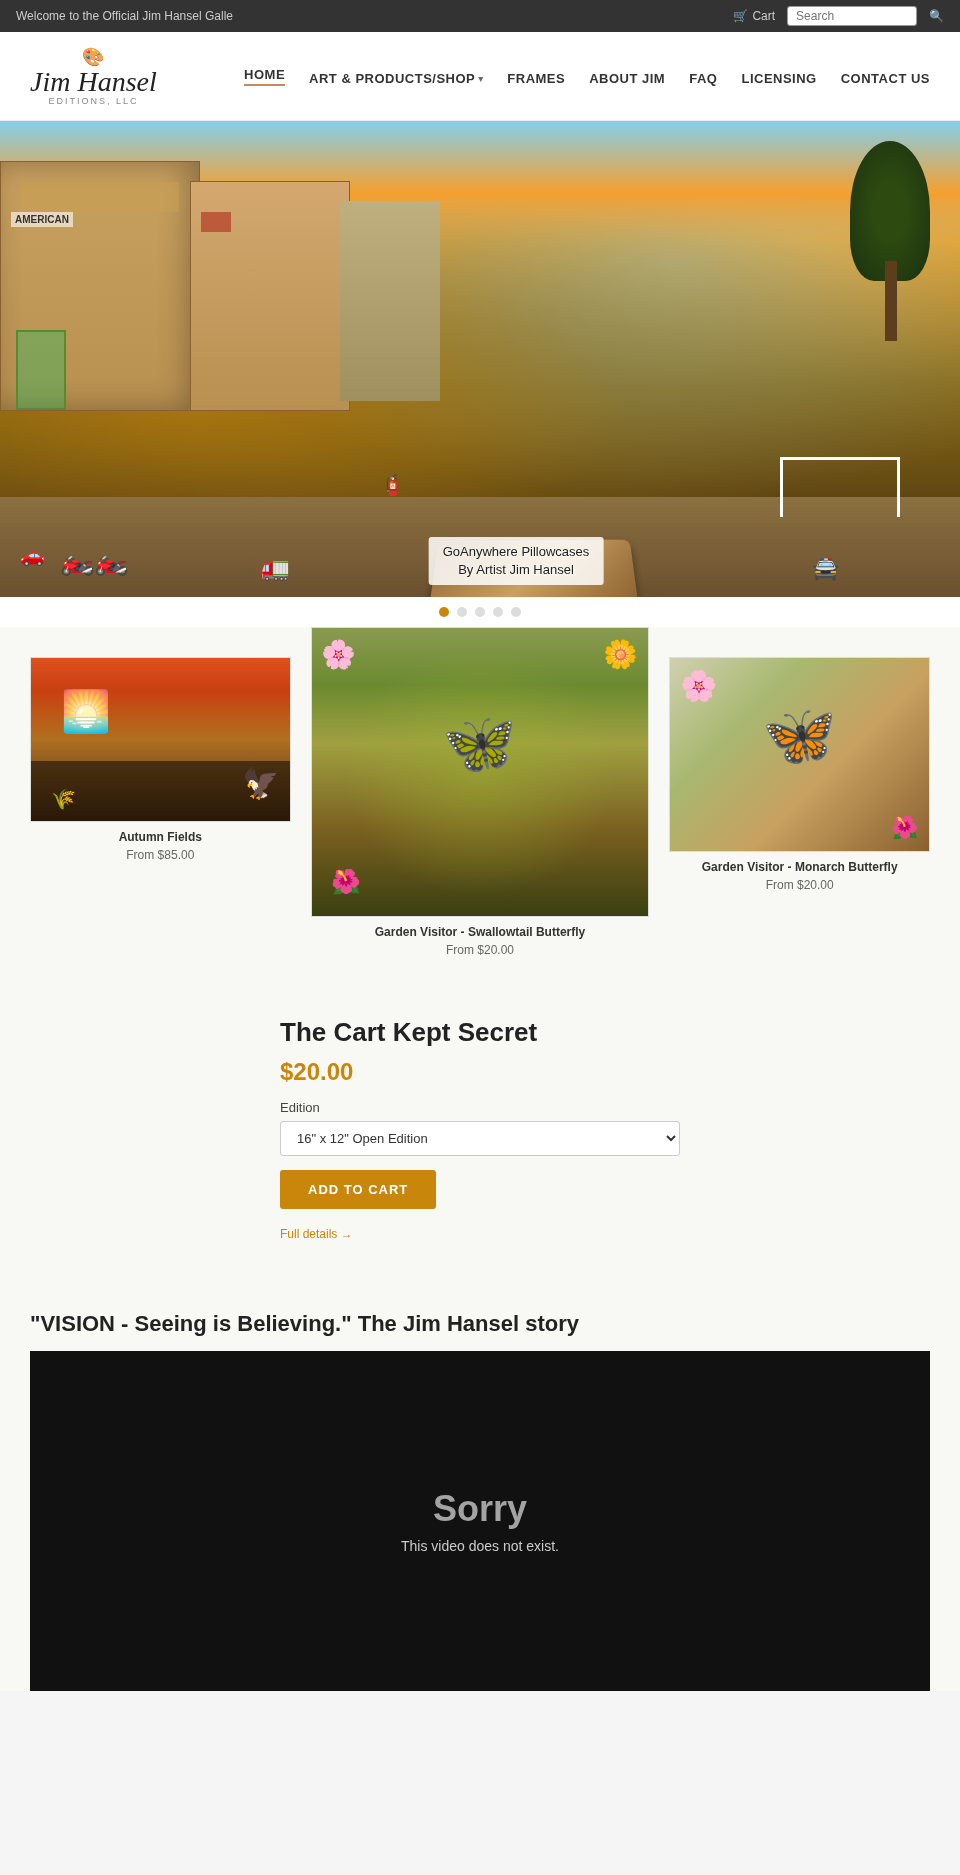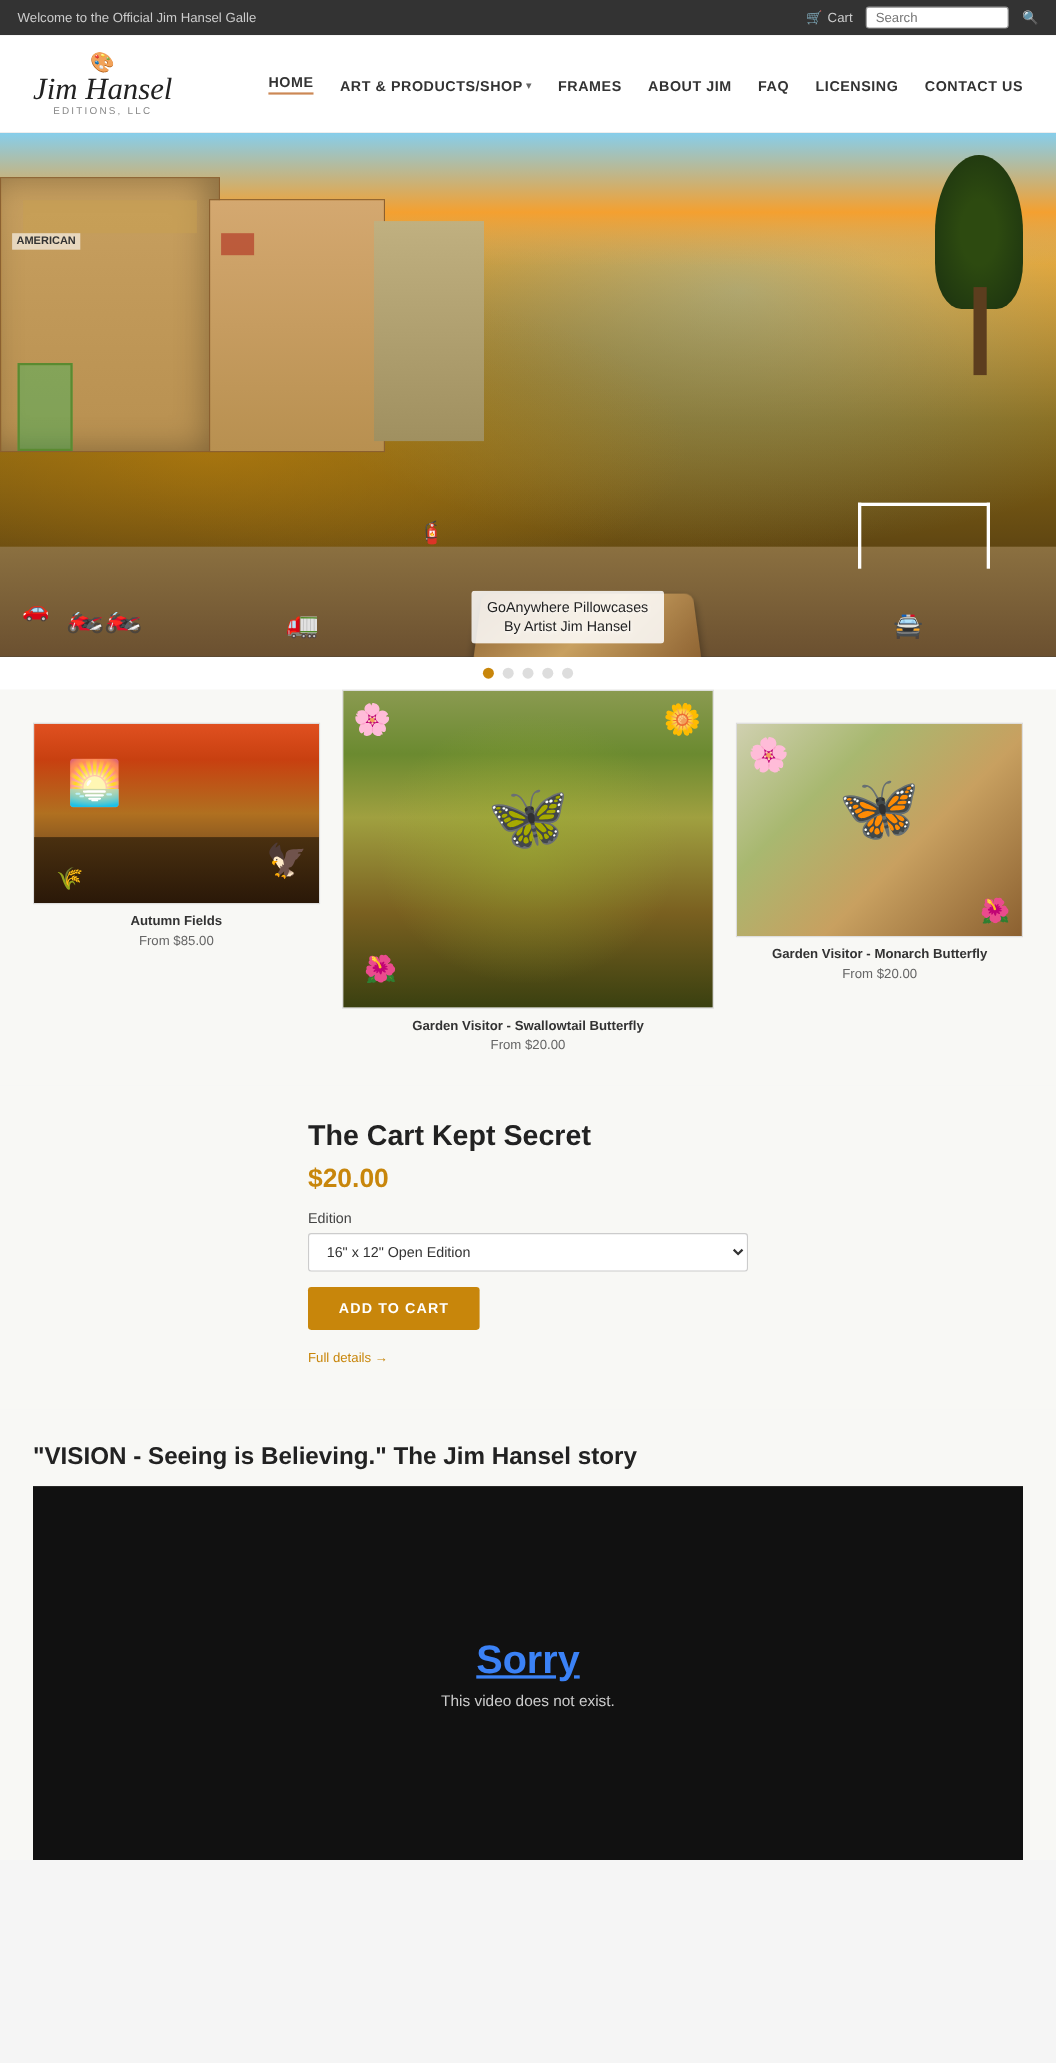--- a/index.html
+++ b/index.html
@@ -379,23 +379,22 @@
       background: #111;
       display: flex;
       flex-direction: column;
       align-items: center;
       justify-content: center;
       color: #fff;
     }
     .video-sorry-title {
       font-size: 36px;
       font-weight: bold;
-      color: #3b82f6;
+      color: #a3a3a3;
       margin-bottom: 8px;
-      text-decoration: underline;
     }
     .video-sorry-text {
       font-size: 14px;
       color: #ccc;
     }
 
     
     ::-webkit-scrollbar { width: 6px; }
     ::-webkit-scrollbar-thumb { background: #ccc; border-radius: 3px; }
   </style>

